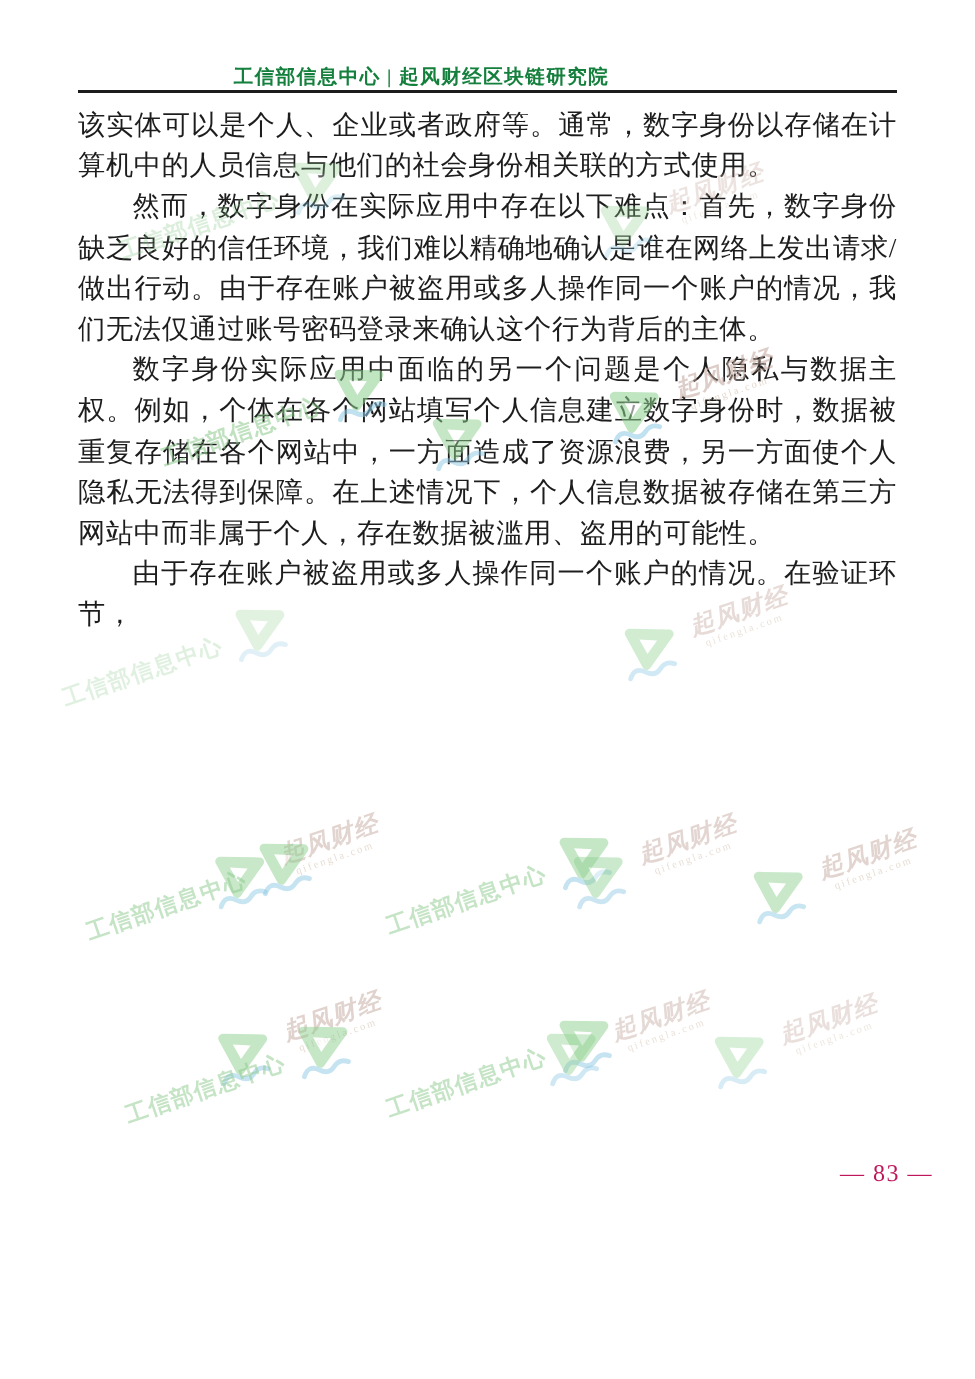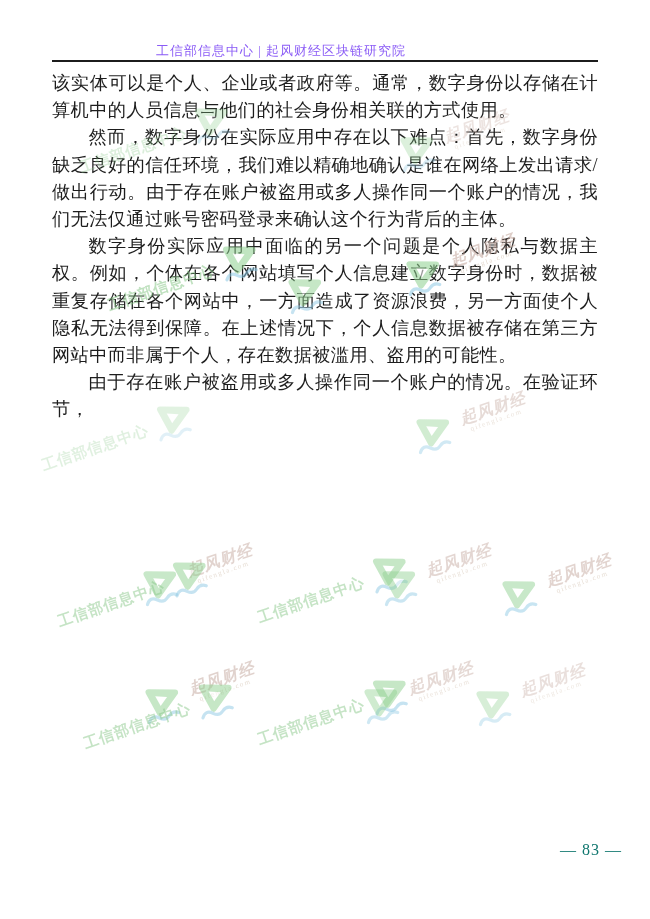--- a/index.html
+++ b/index.html
@@ -4,42 +4,42 @@
 <style>
   html,body{margin:0;padding:0;background:#e9e9e9;}
   .page{
     position:relative;width:650px;height:919px;margin:0 auto;
     background:#ffffff;overflow:hidden;
     font-family:"Liberation Serif","DejaVu Serif",serif;
   }
   
   .doc-header-title{
     position:absolute;top:42px;left:0;width:562px;
-    text-align:center;font-size:13px;font-weight:normal;color:#8b5cf6;
+    text-align:center;font-size:13px;font-weight:bold;color:#15803d;
     letter-spacing:1px;
   }
   .doc-header-rule{
     position:absolute;top:60px;left:52px;width:546px;height:2px;
     background:#1c1c1c;
   }
   
   .doc-body{
     position:absolute;top:70px;left:52px;width:546px;height:740px;
     overflow:hidden;
   }
   .para{
     margin:0;padding:0;
     font-size:18.2px;line-height:27.2px;color:#1d1d1d;
     text-align:justify;letter-spacing:0.4px;
   }
   .para.indent{text-indent:2em;}
   
   .page-number{
-    position:absolute;top:841px;right:28px;
-    font-size:16px;color:#0f766e;letter-spacing:1px;
+    position:absolute;top:774px;right:28px;
+    font-size:16px;color:#be185d;letter-spacing:1px;
   }
   
   .watermark-layer{
     position:absolute;inset:0;pointer-events:none;z-index:5;
   }
   .wm{
     position:absolute;display:flex;align-items:center;gap:7px;
     transform:rotate(-19deg);transform-origin:left center;
     white-space:nowrap;
   }

